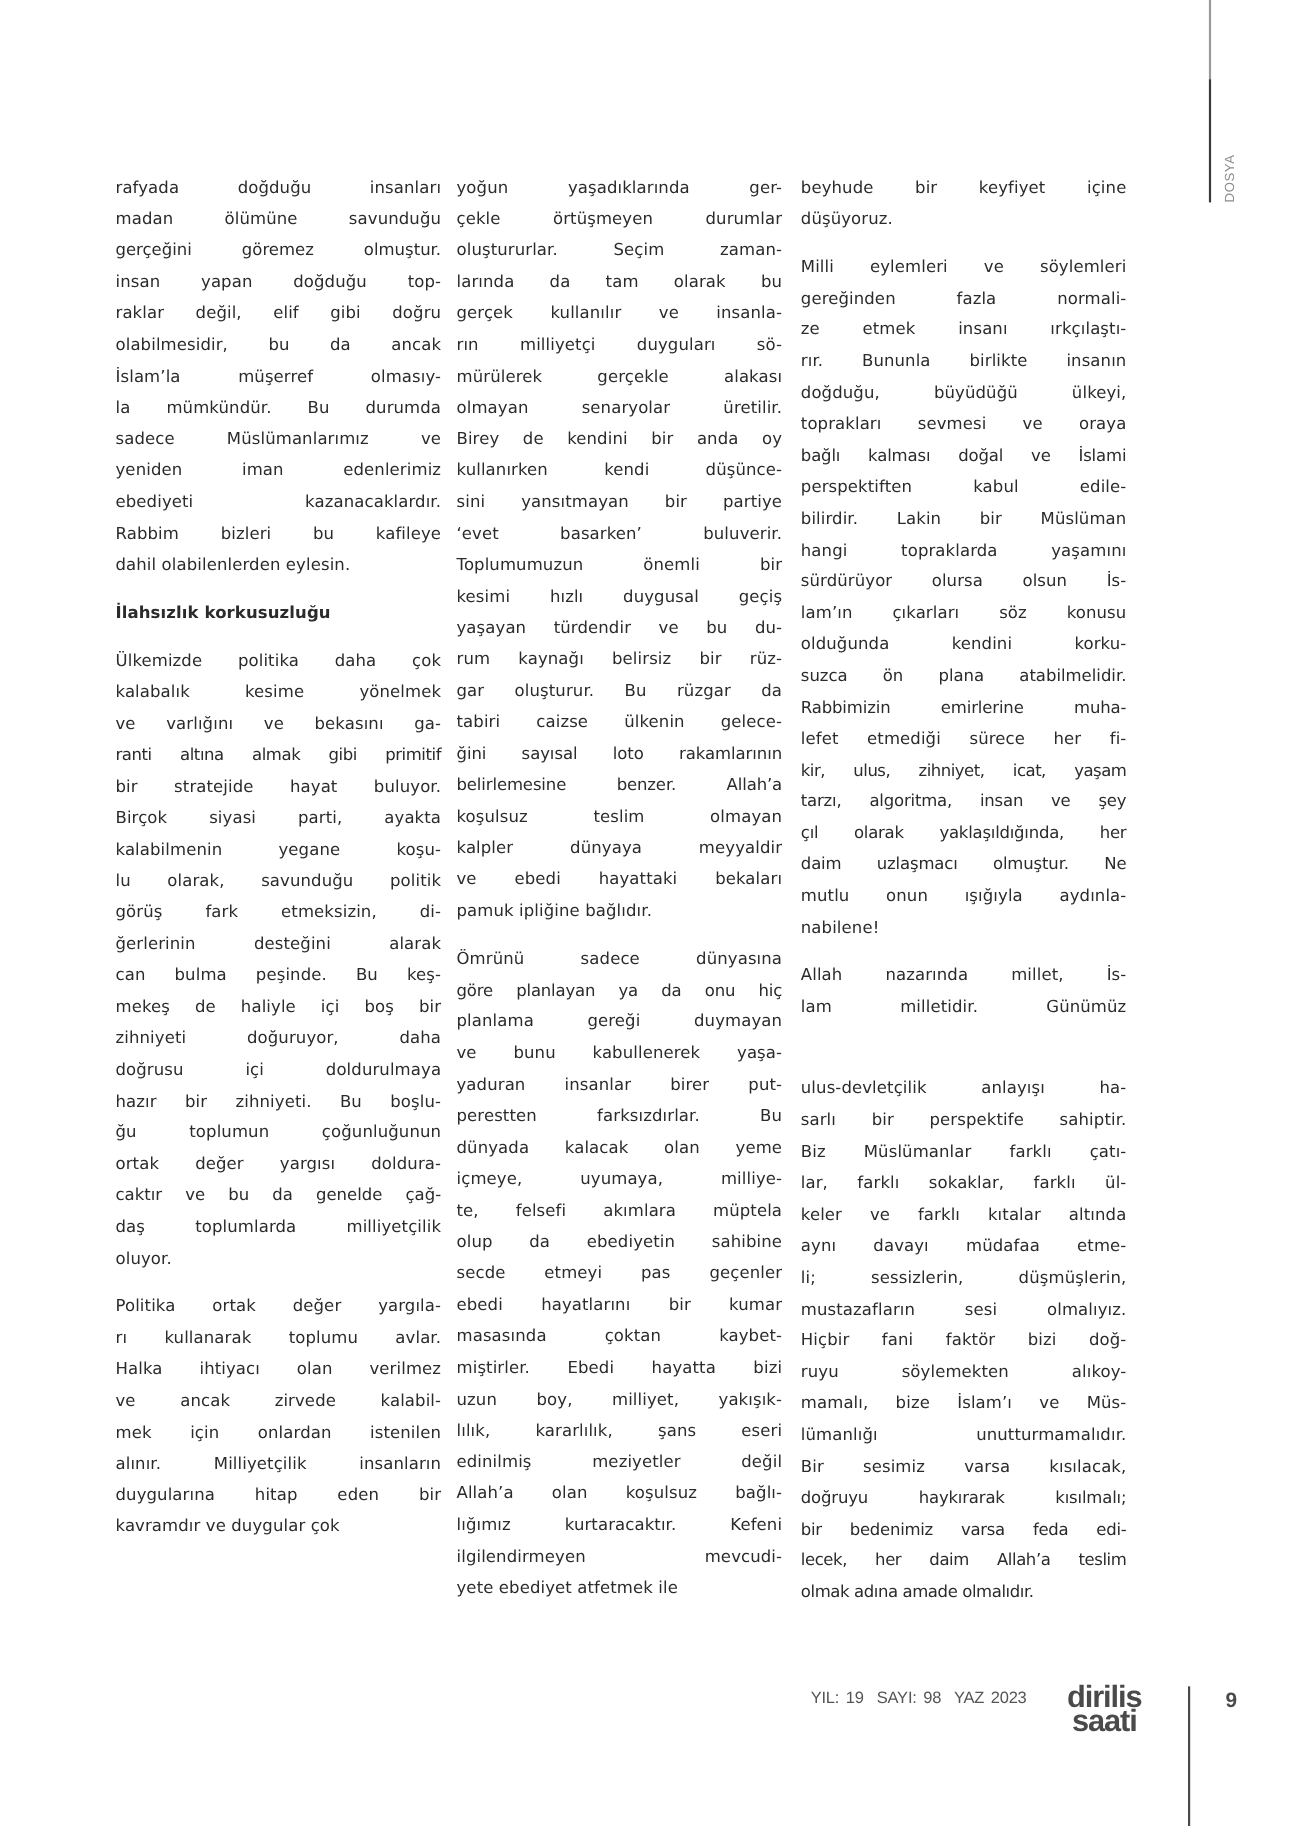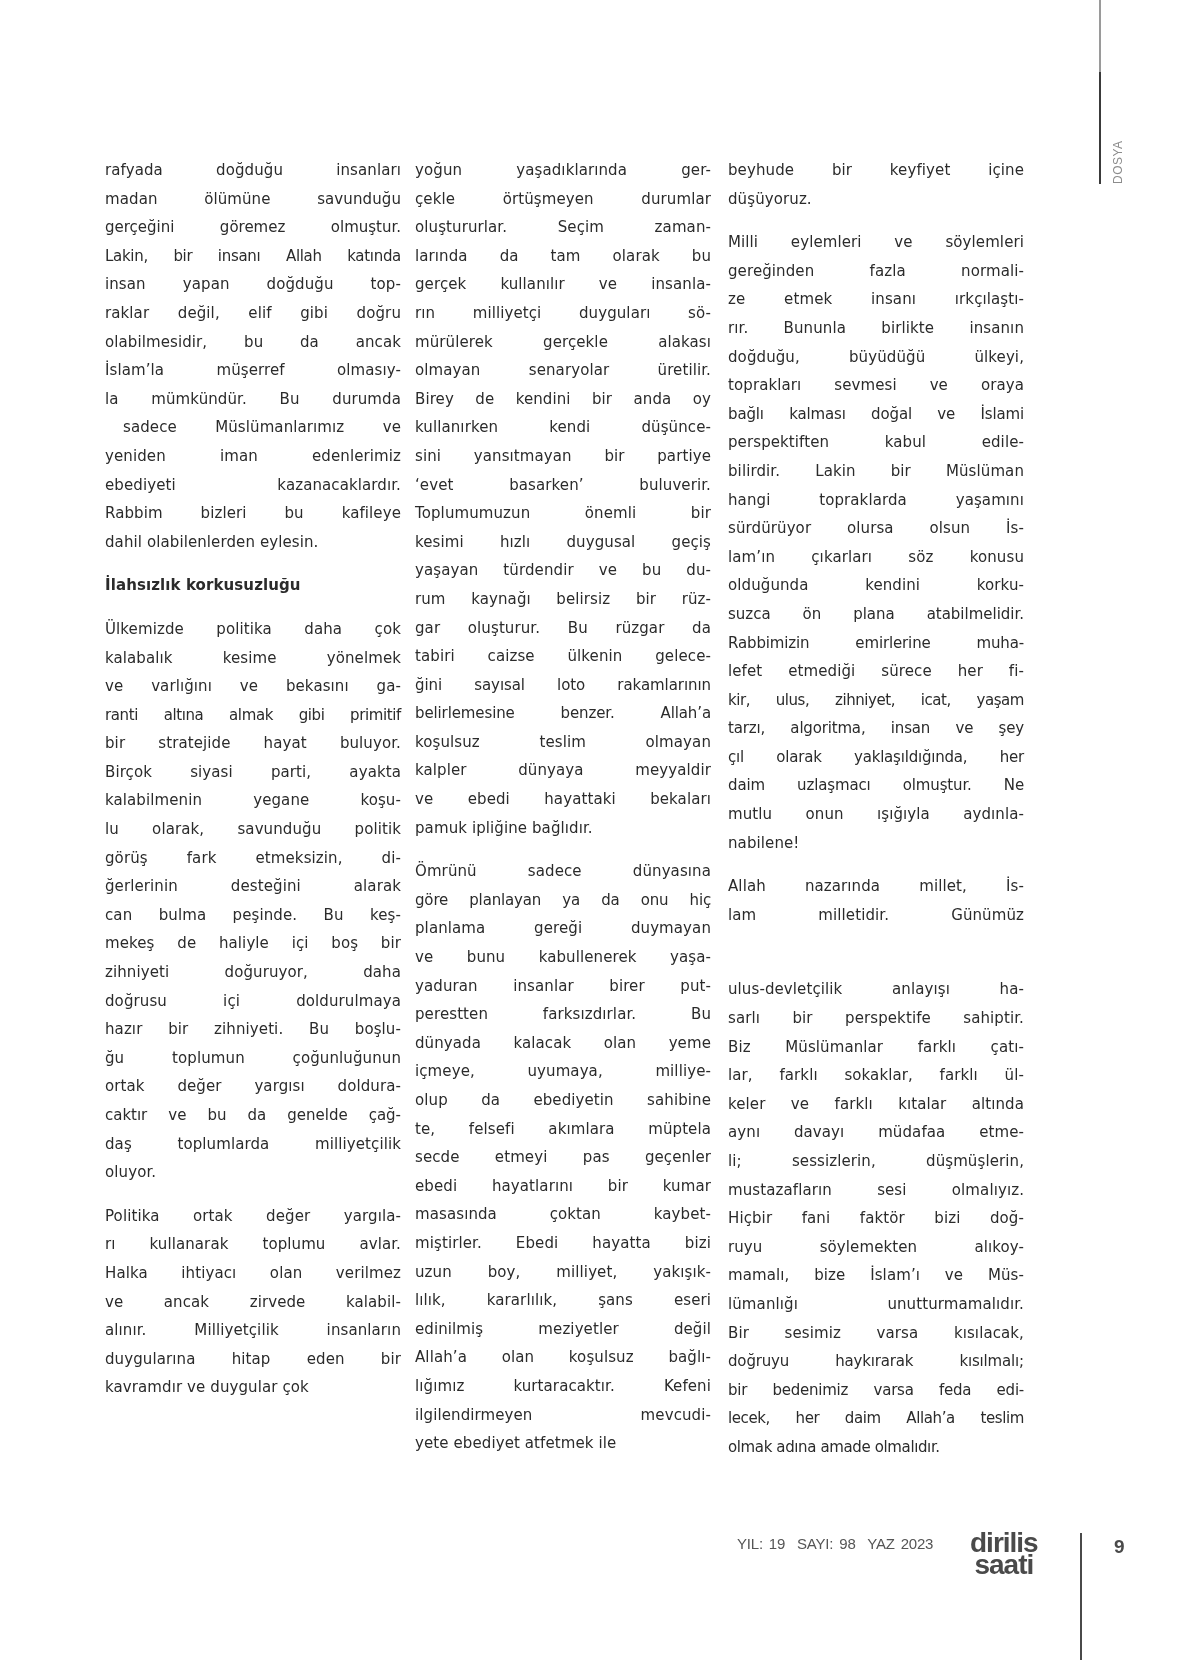--- a/index.html
+++ b/index.html
@@ -30,27 +30,26 @@
 
 <div class="rule-top"></div>
 <div class="rule-top2"></div>
 <div class="section-label">DOSYA</div>
 
 <div class="col" id="col1">
     <p>
       <span class="line" style="display: block;">rafyada doğduğu insanları</span>
       <span class="line" style="display: block;">madan ölümüne savunduğu</span>
       <span class="line" style="display: block; letter-spacing: -0.00289352px;">gerçeğini göremez olmuştur.</span>
-      <span class="line" style="display: block; letter-spacing: -0.300907px;">Lakin, bir insanı Allah katında</span>
       <span class="line" style="display: block;">insan yapan doğduğu top-</span>
       <span class="line" style="display: block;">raklar değil, elif gibi doğru</span>
       <span class="line" style="display: block;">olabilmesidir, bu da ancak</span>
       <span class="line" style="display: block;">İslam’la müşerref olmasıy-</span>
       <span class="line" style="display: block;">la mümkündür. Bu durumda</span>
-      <span class="line" style="display: block; margin-left: 18px;">sadece Müslümanlarımız ve</span>
+      <span class="line" style="display: block;">sadece Müslümanlarımız ve</span>
       <span class="line" style="display: block;">yeniden iman edenlerimiz</span>
       <span class="line" style="display: block;">ebediyeti kazanacaklardır.</span>
       <span class="line" style="display: block;">Rabbim bizleri bu kafileye</span>
       <span class="line last" style="display: block;">dahil olabilenlerden eylesin.</span>
     </p>
     <div class="sub">İlahsızlık korkusuzluğu</div>
     <p>
       <span class="line" style="display: block;">Ülkemizde politika daha çok</span>
       <span class="line" style="display: block;">kalabalık kesime yönelmek</span>
       <span class="line" style="display: block;">ve varlığını ve bekasını ga-</span>
@@ -70,20 +69,21 @@
       <span class="line" style="display: block;">ortak değer yargısı doldura-</span>
       <span class="line" style="display: block; letter-spacing: -0.0133929px;">caktır ve bu da genelde çağ-</span>
       <span class="line" style="display: block;">daş toplumlarda milliyetçilik</span>
       <span class="line last" style="display: block;">oluyor.</span>
     </p>
     <p>
       <span class="line" style="display: block;">Politika ortak değer yargıla-</span>
       <span class="line" style="display: block;">rı kullanarak toplumu avlar.</span>
       <span class="line" style="display: block;">Halka ihtiyacı olan verilmez</span>
       <span class="line" style="display: block;">ve ancak zirvede kalabil-</span>
+      <span class="line" style="display: block;">mek için onlardan istenilen</span>
       <span class="line" style="display: block;">alınır. Milliyetçilik insanların</span>
       <span class="line" style="display: block;">duygularına hitap eden bir</span>
       <span class="line last" style="display: block;">kavramdır ve duygular çok</span>
     </p>
   </div>
 <div class="col" id="col2">
     <p>
       <span class="line" style="display: block;">yoğun yaşadıklarında ger-</span>
       <span class="line" style="display: block;">çekle örtüşmeyen durumlar</span>
       <span class="line" style="display: block;">oluştururlar. Seçim zaman-</span>
@@ -111,22 +111,22 @@
     </p>
     <p>
       <span class="line" style="display: block;">Ömrünü sadece dünyasına</span>
       <span class="line" style="display: block; letter-spacing: -0.160714px;">göre planlayan ya da onu hiç</span>
       <span class="line" style="display: block;">planlama gereği duymayan</span>
       <span class="line" style="display: block;">ve bunu kabullenerek yaşa-</span>
       <span class="line" style="display: block;">yaduran insanlar birer put-</span>
       <span class="line" style="display: block;">perestten farksızdırlar. Bu</span>
       <span class="line" style="display: block;">dünyada kalacak olan yeme</span>
       <span class="line" style="display: block;">içmeye, uyumaya, milliye-</span>
+      <span class="line" style="display: block;">te, felsefi akımlara müptela</span>
       <span class="line" style="display: block;">olup da ebediyetin sahibine</span>
-      <span class="line" style="display: block;">te, felsefi akımlara müptela</span>
       <span class="line" style="display: block;">secde etmeyi pas geçenler</span>
       <span class="line" style="display: block;">ebedi hayatlarını bir kumar</span>
       <span class="line" style="display: block;">masasında çoktan kaybet-</span>
       <span class="line" style="display: block;">miştirler. Ebedi hayatta bizi</span>
       <span class="line" style="display: block;">uzun boy, milliyet, yakışık-</span>
       <span class="line" style="display: block;">lılık, kararlılık, şans eseri</span>
       <span class="line" style="display: block;">edinilmiş meziyetler değil</span>
       <span class="line" style="display: block;">Allah’a olan koşulsuz bağlı-</span>
       <span class="line" style="display: block;">lığımız kurtaracaktır. Kefeni</span>
       <span class="line" style="display: block;">ilgilendirmeyen mevcudi-</span>

